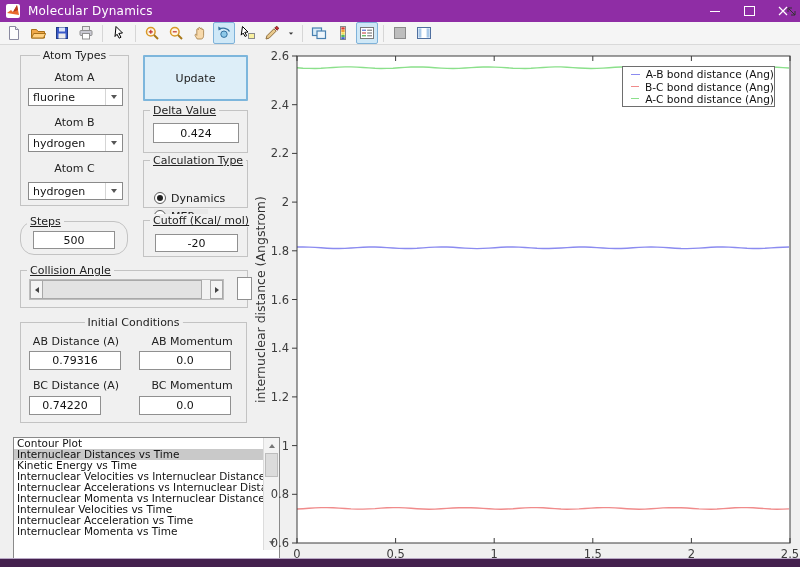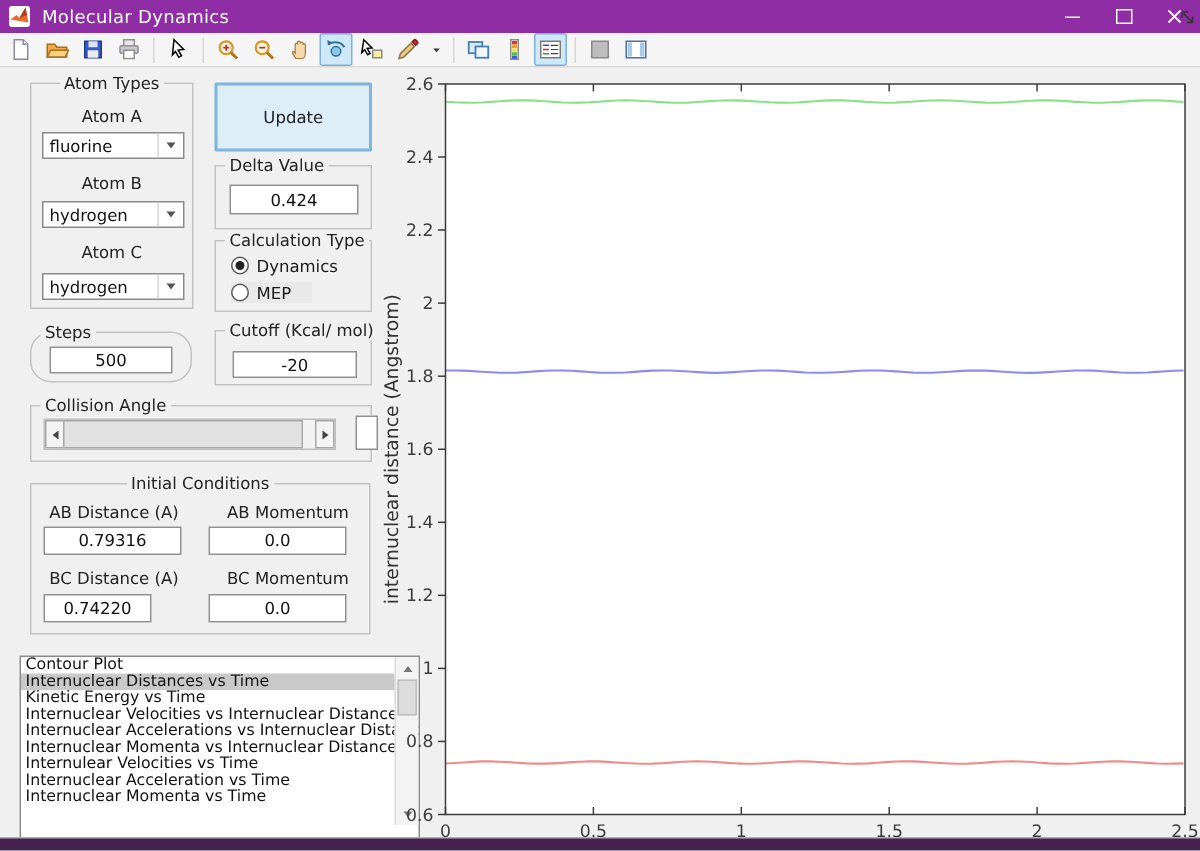--- a/index.html
+++ b/index.html
@@ -20,33 +20,33 @@
            border-bottom:1px solid #d9d9d9;display:flex;align-items:center;padding-left:2px;box-sizing:border-box;}
   .tb-icon{width:20px;height:20px;display:flex;align-items:center;justify-content:center;border:1px solid transparent;border-radius:2px;margin:0 1px;}
   .tb-icon.active{background:#cfe8f7;border-color:#7fb2d9;}
   .tb-sep{width:1px;height:17px;background:#d6d6d6;margin:0 4px;}
   .tb-caret{width:10px;}
   .overflow-glyph{position:absolute;right:4px;top:6px;}
   
   .gb{position:absolute;border:1px solid #c3c3c3;box-sizing:border-box;}
   .gb-title{position:absolute;top:-7px;background:#f0f0f0;padding:0 3px;white-space:nowrap;font-size:11px;color:#222;}
   .gb-title.center{left:50%;transform:translateX(-50%);}
-  .gb-title.left{left:6px;}
+  .gb-title.left{left:6px;text-decoration:underline;}
   .ctl-label{position:absolute;width:100%;text-align:center;color:#222;}
   .edit{position:absolute;background:#fff;border:1px solid #909090;box-sizing:border-box;
         display:flex;align-items:center;justify-content:center;font-size:11px;color:#111;}
   .dd{position:absolute;background:#fff;border:1px solid #8a8a8a;box-sizing:border-box;height:18px;
       display:flex;align-items:center;}
   .dd-text{flex:1;padding-left:4px;font-size:11px;color:#111;white-space:nowrap;overflow:hidden;}
   .dd-arrow{width:16px;height:100%;border-left:1px solid #d5d5d5;display:flex;align-items:center;justify-content:center;}
   .dd-arrow::before{content:"";border-left:3.5px solid transparent;border-right:3.5px solid transparent;border-top:4px solid #555;}
   .update-btn{position:absolute;left:143px;top:55px;width:105px;height:46px;background:#ddeef8;
               border:2px solid #7db6dc;box-sizing:border-box;display:flex;align-items:center;justify-content:center;
               font-size:11px;color:#222;border-radius:1px;}
-  .radio-row{position:absolute;left:10px;display:flex;align-items:center;height:14px;}
+  .radio-row{position:absolute;left:10px;display:flex;align-items:center;height:14px;margin-top:21px;}
   .radio{width:12px;height:12px;border:1px solid #5a5a5a;border-radius:50%;background:#fff;margin-right:5px;
          display:flex;align-items:center;justify-content:center;box-sizing:border-box;}
   .radio.checked::after{content:"";width:6px;height:6px;border-radius:50%;background:#222;}
   .radio-label{font-size:11px;}
   .radio-row.shaded{background:#e9e9e9;padding-right:14px;}
   
   .slider{position:absolute;background:#f2f2f2;border:1px solid #bdbdbd;box-sizing:border-box;}
   .sl-btn{position:absolute;top:0;width:13px;height:100%;background:#f4f4f4;border:1px solid #a8a8a8;box-sizing:border-box;
           display:flex;align-items:center;justify-content:center;}
   .sl-left{left:0;}  .sl-right{right:0;}
@@ -364,15 +364,29 @@
       <text x="342.8" y="513" text-anchor="middle" font-size="11.5" fill="#3c3c3c">1.5</text>
       <line x1="441.4" y1="498" x2="441.4" y2="493" stroke="#3c3c3c"></line>
       <line x1="441.4" y1="11" x2="441.4" y2="16" stroke="#3c3c3c"></line>
       <text x="441.4" y="513" text-anchor="middle" font-size="11.5" fill="#3c3c3c">2</text>
       <line x1="540.0" y1="498" x2="540.0" y2="493" stroke="#3c3c3c"></line>
       <line x1="540.0" y1="11" x2="540.0" y2="16" stroke="#3c3c3c"></line>
       <text x="540.0" y="513" text-anchor="middle" font-size="11.5" fill="#3c3c3c">2.5</text>
       <text transform="translate(15,254.5) rotate(-90)" text-anchor="middle" font-size="12.5" fill="#333">internuclear distance (Angstrom)</text>
     </svg>
 
+  <div class="legend">
+    <div class="legend-row">
+      <span class="legend-sample" style="border-top-color: rgb(139, 139, 240);"></span>
+      <span class="legend-label">A-B bond distance (Ang)</span>
+    </div>
+    <div class="legend-row">
+      <span class="legend-sample" style="border-top-color: rgb(240, 139, 139);"></span>
+      <span class="legend-label">B-C bond distance (Ang)</span>
+    </div>
+    <div class="legend-row">
+      <span class="legend-sample" style="border-top-color: rgb(139, 224, 139);"></span>
+      <span class="legend-label">A-C bond distance (Ang)</span>
+    </div>
+  </div>
 
   <div class="bottombar"></div>
 </div>
 
 </body></html>

